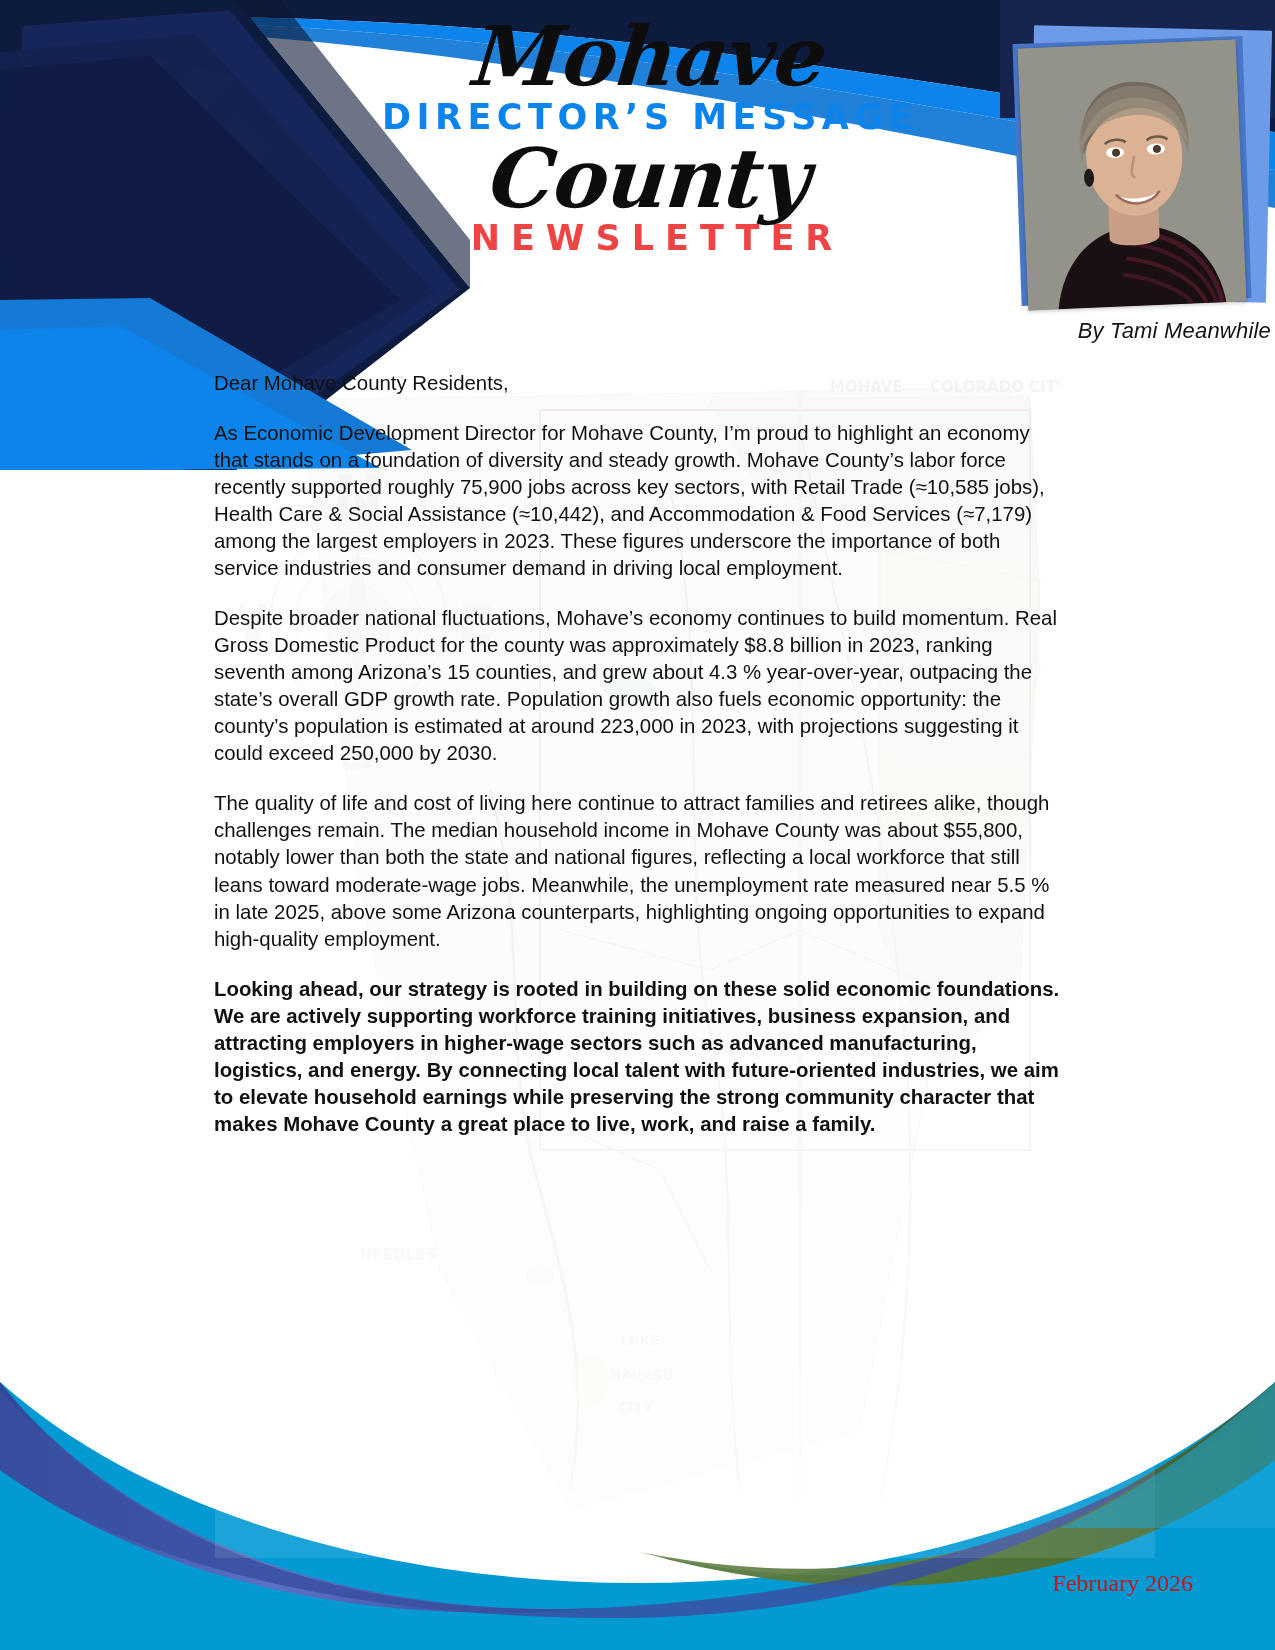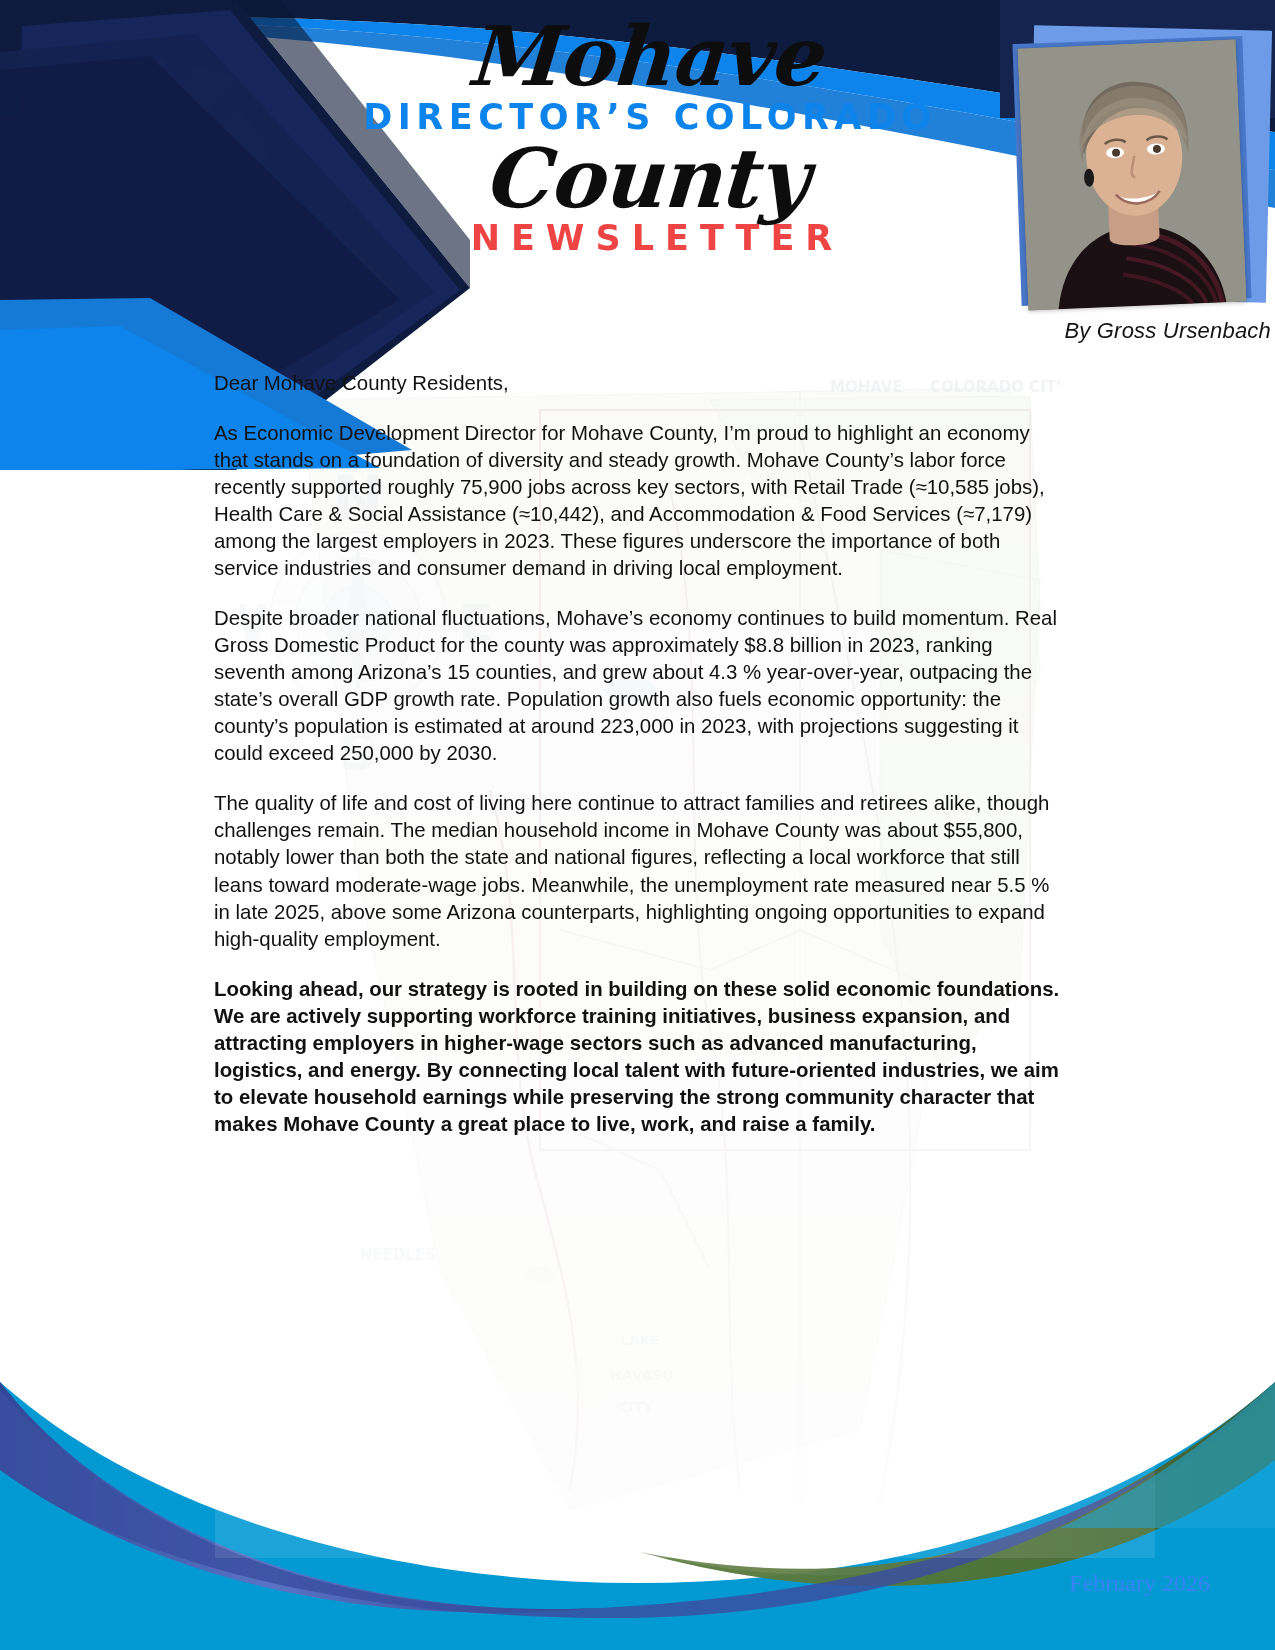--- a/index.html
+++ b/index.html
@@ -161,26 +161,26 @@
     margin-top: 8px;
   }
   .letter p {
     margin: 0 0 23px 0;
   }
   .letter p:last-child { margin-bottom: 0; font-weight: bold; }
 
   
   .footer-date {
     position: absolute;
-    right: 65px;
+    right: 82px;
     bottom: 53px;
     z-index: 6;
     font-family: "Liberation Serif", serif;
     font-size: 24px;
-    color: #3b82f6;
+    color: #b91c1c;
   }
 </style>
 </head>
 <body>
 
 <div id="page">
 
   <svg class="map-watermark" viewBox="0 0 820 1150" preserveAspectRatio="none">
     <defs>
       <linearGradient id="mapFade" x1="0" y1="0" x2="0" y2="1">
@@ -258,21 +258,21 @@
     <path d="M0,300 L150,298 L412,450 L180,470 L0,470 Z" fill="#1579d6"></path>
     <path d="M0,330 L120,326 L380,468 L120,470 L0,470 Z" fill="#0c84eb"></path>
 
     <path d="M236,0 L470,288 L470,240 L280,0 Z" fill="#0b1736" opacity="0.6"></path>
 
     <rect x="1000" y="0" width="275" height="118" fill="#14244f"></rect>
   </svg>
 
   <div class="masthead">
     <div class="mh-script1">Mohave</div>
-    <div class="mh-directors">DIRECTOR’S COLORADO</div>
+    <div class="mh-directors">DIRECTOR’S MESSAGE</div>
     <div class="mh-script2">County</div>
     <div class="mh-newsletter">NEWSLETTER</div>
   </div>
 
   <div class="portrait-wrap">
     <div class="pl-back1"></div>
     <div class="pl-back2"></div>
     <div class="portrait">
       <svg viewBox="0 0 218 262" width="218" height="262" preserveAspectRatio="xMidYMid slice">
         <rect width="218" height="262" fill="#8f8f86"></rect>
@@ -305,21 +305,21 @@
         <path d="M125,97 C131,92 142,93 146,97" fill="none" stroke="#6b5a48" stroke-width="2.5"></path>
 
         <path d="M112,112 C110,124 106,130 112,134" fill="none" stroke="#bb9077" stroke-width="2.5"></path>
 
         <path d="M92,150 C104,162 126,161 136,148 C126,156 102,157 92,150 Z" fill="#ffffff"></path>
         <path d="M92,150 C104,164 126,162 136,148" fill="none" stroke="#9c6a5c" stroke-width="2.5"></path>
 
         <ellipse cx="66" cy="132" rx="5" ry="9" fill="#1a1a1a"></ellipse>
       </svg>
     </div>
-    <div class="byline">By Gross Ursenbach</div>
+    <div class="byline">By Tami Meanwhile</div>
   </div>
 
   <div class="letter">
     <p>Dear Mohave County Residents,</p>
     <p>As Economic Development Director for Mohave County, I’m proud to highlight an economy that stands on a foundation of diversity and steady growth. Mohave County’s labor force recently supported roughly 75,900 jobs across key sectors, with Retail Trade (≈10,585 jobs), Health Care &amp; Social Assistance (≈10,442), and Accommodation &amp; Food Services (≈7,179) among the largest employers in 2023. These figures underscore the importance of both service industries and consumer demand in driving local employment.</p>
     <p>Despite broader national fluctuations, Mohave’s economy continues to build momentum. Real Gross Domestic Product for the county was approximately $8.8 billion in 2023, ranking seventh among Arizona’s 15 counties, and grew about 4.3 % year-over-year, outpacing the state’s overall GDP growth rate. Population growth also fuels economic opportunity: the county’s population is estimated at around 223,000 in 2023, with projections suggesting it could exceed 250,000 by 2030.</p>
     <p>The quality of life and cost of living here continue to attract families and retirees alike, though challenges remain. The median household income in Mohave County was about $55,800, notably lower than both the state and national figures, reflecting a local workforce that still leans toward moderate-wage jobs. Meanwhile, the unemployment rate measured near 5.5 % in late 2025, above some Arizona counterparts, highlighting ongoing opportunities to expand high-quality employment.</p>
     <p>Looking ahead, our strategy is rooted in building on these solid economic foundations. We are actively supporting workforce training initiatives, business expansion, and attracting employers in higher-wage sectors such as advanced manufacturing, logistics, and energy. By connecting local talent with future-oriented industries, we aim to elevate household earnings while preserving the strong community character that makes Mohave County a great place to live, work, and raise a family.</p>
   </div>
 

